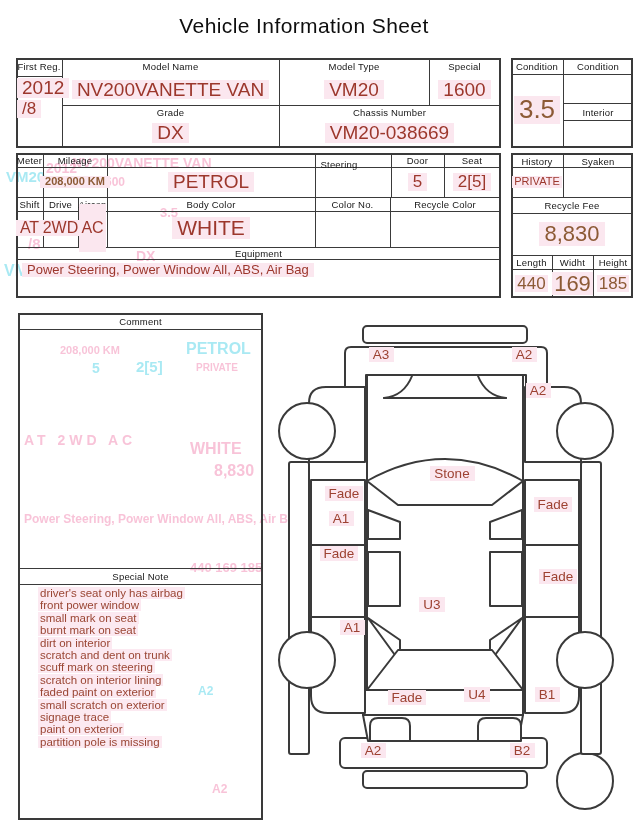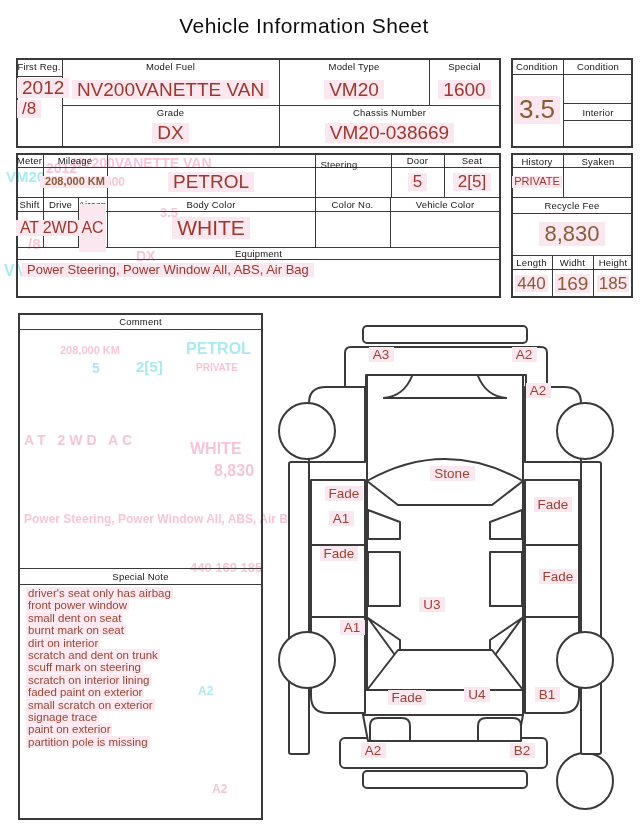--- a/index.html
+++ b/index.html
@@ -15,21 +15,21 @@
   .val>span{background:#fbe7ef;padding:0 5px;line-height:1.05;}
   .brown{color:#8c5a35;}
   .left{justify-content:flex-start;}
   .ghost{position:absolute;font-weight:700;white-space:nowrap;pointer-events:none;}
   .g-pink{color:rgba(244,158,192,.62);}
   .g-cyan{color:rgba(128,222,238,.68);}
   #title{position:absolute;left:0;top:14px;width:608px;text-align:center;font-size:21px;
          font-weight:500;color:#0e0e0e;letter-spacing:.4px;}
   #notes{position:absolute;left:26px;top:587px;width:232px;}
   .note-item{font-size:11.5px;line-height:12.4px;color:#9a4634;white-space:nowrap;}
-  .note-item>span{background:#fce9f1;padding:0 2px;}
+  .note-item>span{background:#fce9f1;padding:0 2px;margin-left:12px;}
   #footer{position:absolute;left:0;top:821px;width:640px;text-align:center;font-size:10px;
           color:#8d2e3c;background:linear-gradient(rgba(248,195,210,.28),rgba(248,195,210,.28));}
   svg .bodyline{fill:#fff;stroke:#3a3a3a;stroke-width:2;stroke-linejoin:round;}
   svg .openline{fill:none;stroke:#3a3a3a;stroke-width:2;stroke-linejoin:round;stroke-linecap:round;}
   svg text{font-family:"Liberation Sans", sans-serif;font-size:13.5px;fill:#9d4232;}
   svg .dbg{fill:#fbe7ef;}
 </style>
 </head>
 <body>
 
@@ -59,21 +59,21 @@
   <div class="ghost g-pink" style="left:212px;top:782px;font-size:12px">A2</div>
 
   <div class="box" style="left:16px;top:58px;width:485px;height:90px"></div>
   <div class="line" style="left:62px;top:58px;width:1px;height:90px"></div>
   <div class="line" style="left:279px;top:58px;width:1px;height:90px"></div>
   <div class="line" style="left:429px;top:58px;width:1px;height:47px"></div>
   <div class="line" style="left:62px;top:105px;width:439px;height:1px"></div>
   <div class="line" style="left:18px;top:76px;width:44px;height:1px"></div>
 
   <div class="hdr" style="left:16px;top:60px;width:46px;height:13px">First Reg.</div>
-  <div class="hdr" style="left:62px;top:60px;width:217px;height:13px">Model Fuel</div>
+  <div class="hdr" style="left:62px;top:60px;width:217px;height:13px">Model Name</div>
   <div class="hdr" style="left:279px;top:60px;width:150px;height:13px">Model Type</div>
   <div class="hdr" style="left:429px;top:60px;width:71px;height:13px">Special</div>
   <div class="hdr" style="left:62px;top:106px;width:217px;height:13px">Grade</div>
   <div class="hdr" style="left:279px;top:106px;width:221px;height:13px">Chassis Number</div>
 
   <div class="val left" style="left:17px;top:78px;width:46px;height:20px;font-size:19px">
       <span>2012</span>
     </div>
   <div class="val left" style="left:17px;top:99px;width:40px;height:20px;font-size:17px">
       <span>/8</span>
@@ -139,21 +139,21 @@
     </div>
   <div class="val" style="left:444px;top:168px;width:56px;height:28px;font-size:17px">
       <span>2[5]</span>
     </div>
 
   <div class="hdr" style="left:16px;top:198px;width:27px;height:12px">Shift</div>
   <div class="hdr" style="left:43px;top:198px;width:35px;height:12px">Drive</div>
   <div class="hdr" style="left:78px;top:198px;width:29px;height:12px">Aircon</div>
   <div class="hdr" style="left:107px;top:198px;width:208px;height:12px">Body Color</div>
   <div class="hdr" style="left:315px;top:198px;width:75px;height:12px">Color No.</div>
-  <div class="hdr" style="left:390px;top:198px;width:110px;height:12px">Vehicle Color</div>
+  <div class="hdr" style="left:390px;top:198px;width:110px;height:12px">Recycle Color</div>
   <div class="val" style="left:16px;top:212px;width:27px;height:32px;font-size:16px">
       <span style="padding:0 4px">AT</span>
     </div>
   <div class="val" style="left:43px;top:212px;width:35px;height:32px;font-size:16px">
       <span style="padding:0 2px">2WD</span>
     </div>
   <div class="val" style="left:78px;top:212px;width:29px;height:32px;font-size:16px">
       <span style="padding:16px 2px">AC</span>
     </div>
   <div class="val" style="left:107px;top:212px;width:208px;height:32px;font-size:21px">
@@ -183,38 +183,38 @@
   <div class="hdr" style="left:511px;top:199px;width:122px;height:13px">Recycle Fee</div>
   <div class="val brown" style="left:511px;top:216px;width:122px;height:36px;font-size:22px">
       <span>8,830</span>
     </div>
   <div class="hdr" style="left:511px;top:256px;width:41px;height:13px">Length</div>
   <div class="hdr" style="left:552px;top:256px;width:41px;height:13px">Widht</div>
   <div class="hdr" style="left:593px;top:256px;width:40px;height:13px">Height</div>
   <div class="val brown" style="left:511px;top:270px;width:41px;height:27px;font-size:17px">
       <span style="padding:0 2px">440</span>
     </div>
-  <div class="val brown" style="left:552px;top:270px;width:41px;height:27px;font-size:19px">
+  <div class="val brown" style="left:552px;top:270px;width:41px;height:27px;font-size:22px">
       <span style="padding:0 2px">169</span>
     </div>
   <div class="val brown" style="left:593px;top:270px;width:40px;height:27px;font-size:17px">
       <span style="padding:0 2px">185</span>
     </div>
 
   <div class="box" style="left:18px;top:313px;width:245px;height:507px"></div>
   <div class="hdr" style="left:18px;top:315px;width:245px;height:13px">Comment</div>
   <div class="line" style="left:18px;top:329px;width:245px;height:1px"></div>
   <div class="line" style="left:18px;top:568px;width:245px;height:1px"></div>
   <div class="hdr" style="left:18px;top:570px;width:245px;height:13px">Special Note</div>
   <div class="line" style="left:18px;top:584px;width:245px;height:1px"></div>
 
   <div id="notes">
     <div class="note-item"><span>driver's seat only has airbag</span></div>
     <div class="note-item"><span>front power window</span></div>
-    <div class="note-item"><span>small dent on seat</span></div>
+    <div class="note-item"><span>small mark on seat</span></div>
     <div class="note-item"><span>burnt mark on seat</span></div>
     <div class="note-item"><span>dirt on interior</span></div>
     <div class="note-item"><span>scratch and dent on trunk</span></div>
     <div class="note-item"><span>scuff mark on steering</span></div>
     <div class="note-item"><span>scratch on interior lining</span></div>
     <div class="note-item"><span>faded paint on exterior</span></div>
     <div class="note-item"><span>small scratch on exterior</span></div>
     <div class="note-item"><span>signage trace</span></div>
     <div class="note-item"><span>paint on exterior</span></div>
     <div class="note-item"><span>partition pole is missing</span></div>

